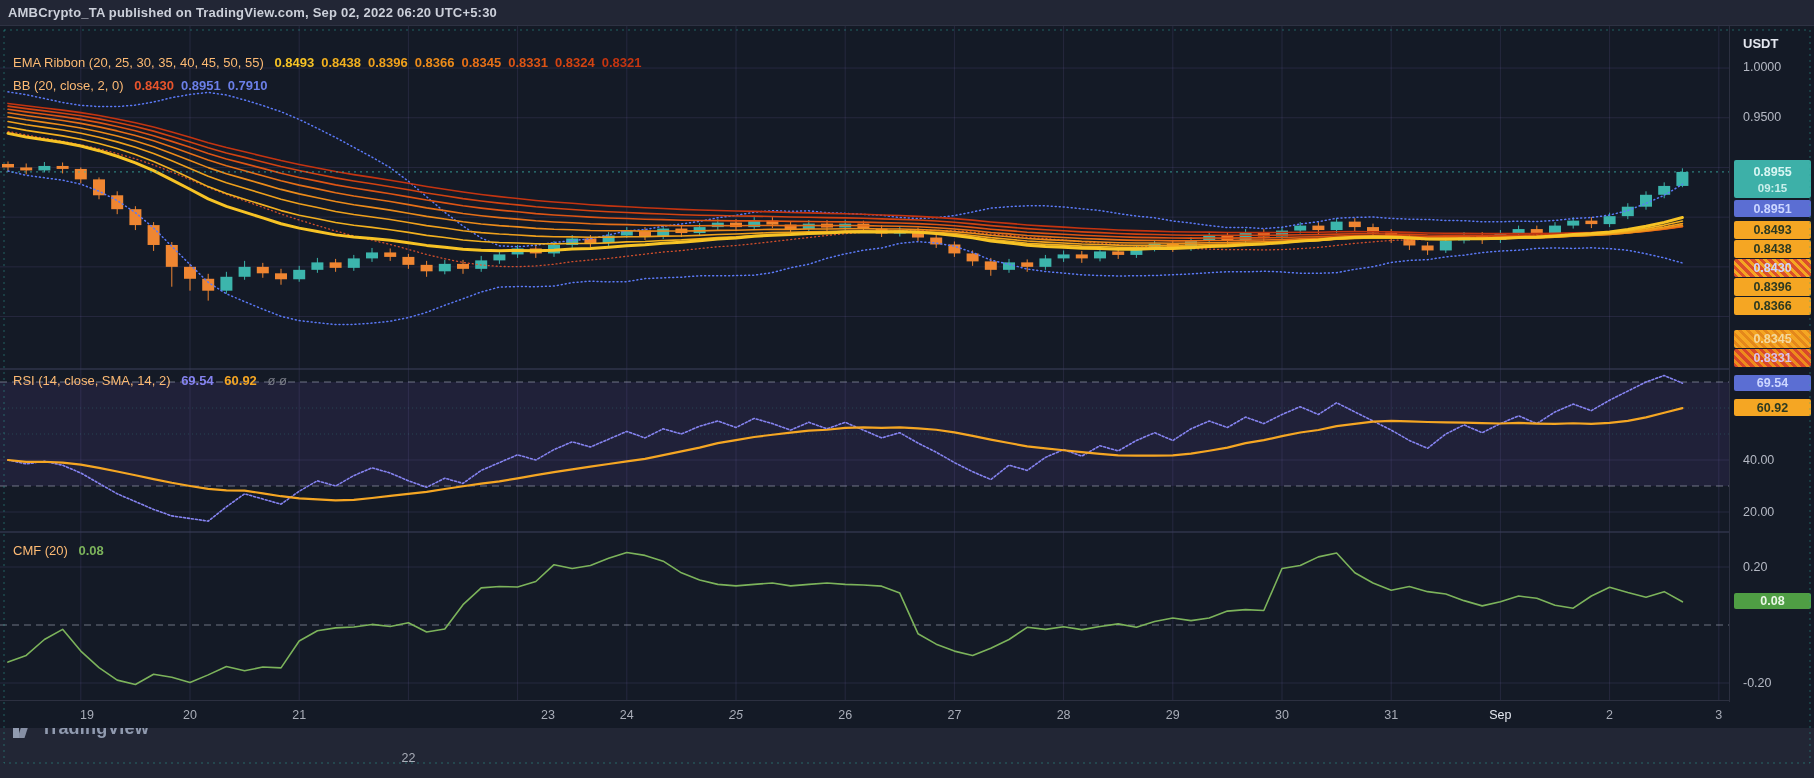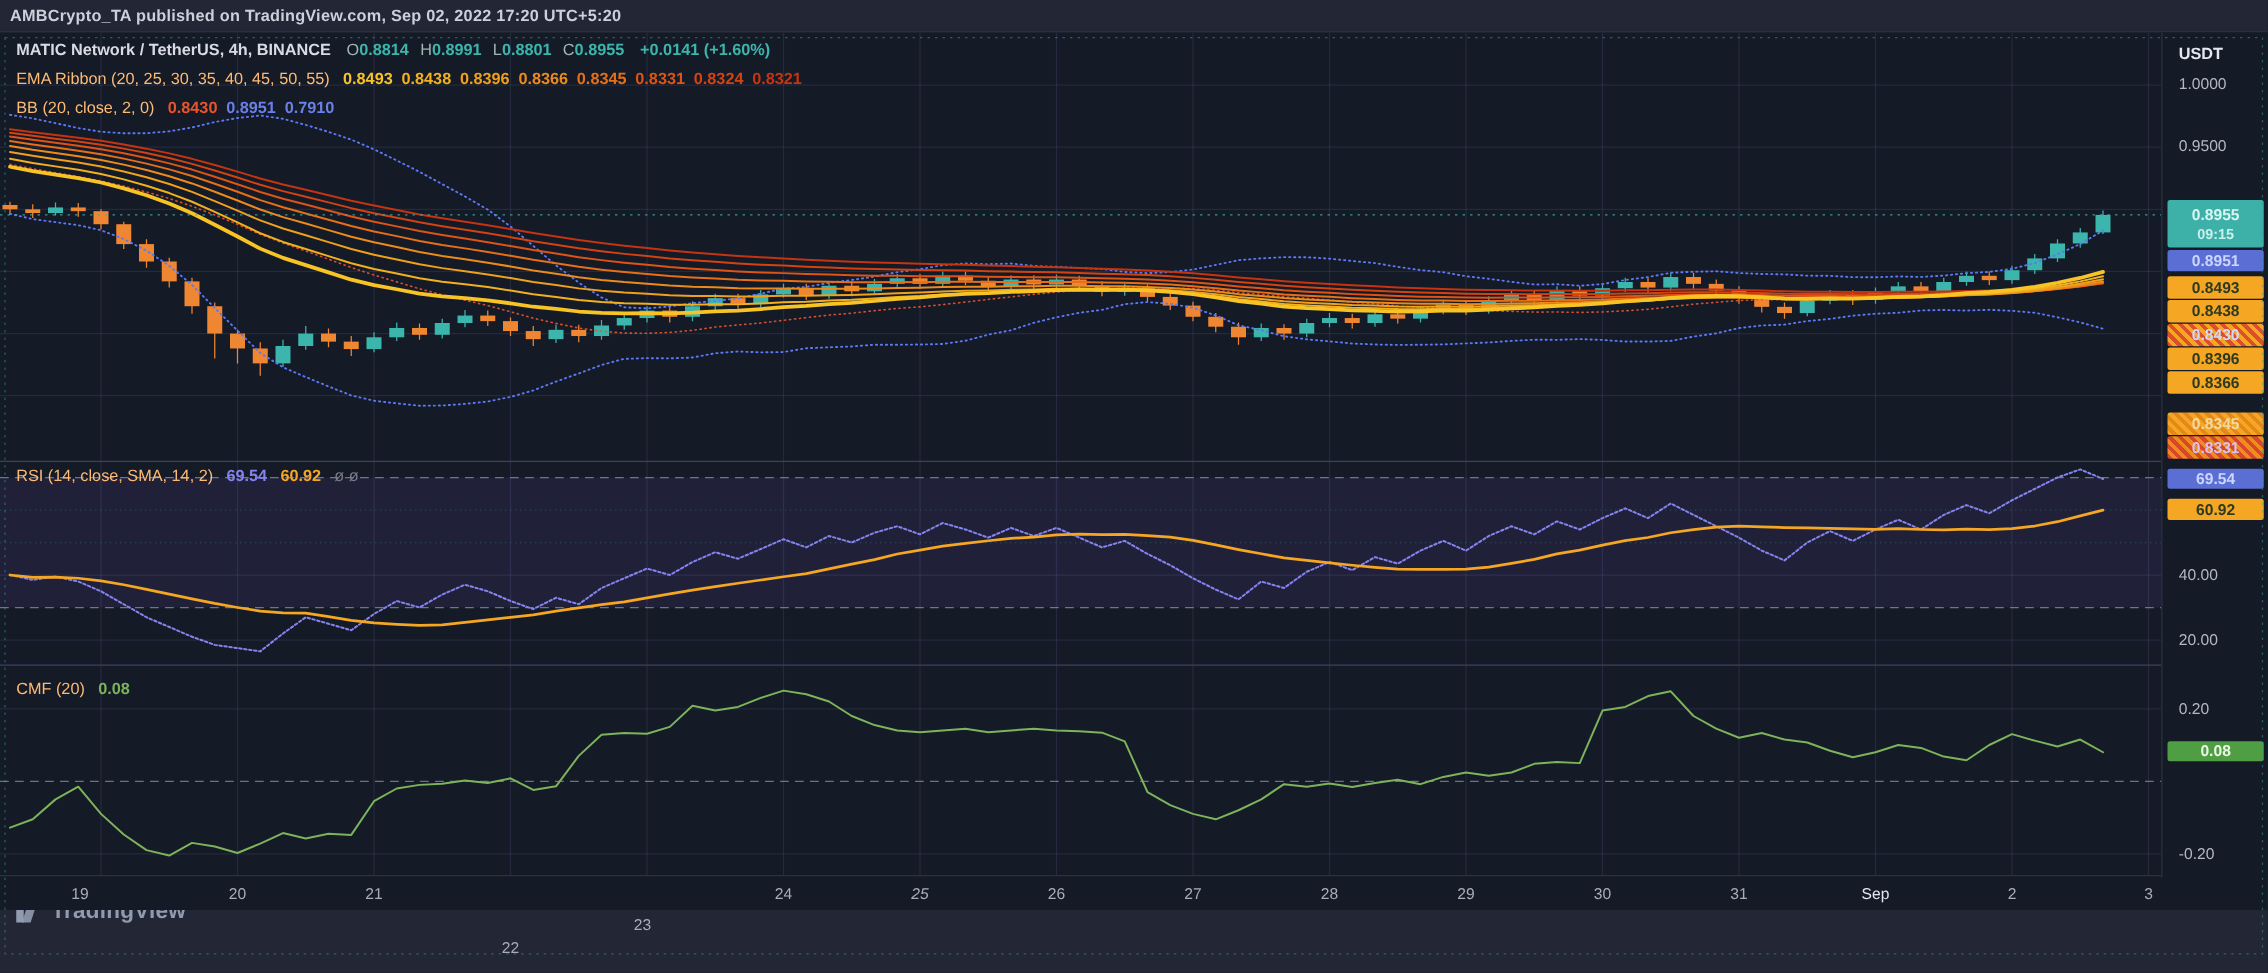--- a/index.html
+++ b/index.html
@@ -50,21 +50,21 @@
   .tv-logo .brand { font-size:18px; font-weight:bold; color:#919bb0; letter-spacing:.2px; }
 
   .frame-overlay { position:absolute; inset:0; pointer-events:none; z-index:9; }
 </style>
 </head>
 <body>
 
 <div class="screen">
 
   <div class="topbar">
-    <span>AMBCrypto_TA published on TradingView.com, Sep 02, 2022 17:20 UTC+5:20</span>
+    <span>AMBCrypto_TA published on TradingView.com, Sep 02, 2022 06:20 UTC+5:30</span>
   </div>
 
   <div class="chartwrap">
     <svg id="chart-svg" width="1814" height="676">
         <defs>
           <clipPath id="clip-main">
             <rect x="0" y="0" width="1729" height="343"></rect>
           </clipPath>
           <clipPath id="clip-rsi">
             <rect x="0" y="343" width="1729" height="163"></rect>
@@ -333,25 +333,20 @@
         <g clip-path="url(#clip-rsi)">
           <polyline points="8,434 26.2,435.95 44.4,435.73333333333335 62.599999999999994,436.6 80.8,438.68 99,441.8 117.19999999999999,445.51428571428573 135.39999999999998,449.275 153.6,453.06666666666666 171.79999999999998,456.75 190,460 208.2,462.925 226.39999999999998,464.3 244.6,464.55 262.79999999999995,467.3357142857143 281,470.2142857142857 299.2,472.35 317.4,473.4642857142857 335.59999999999997,474.3928571428571 353.8,473.8357142857143 372,471.9785714285714 390.2,469.9357142857143 408.4,467.8928571428571 426.59999999999997,465.85 444.79999999999995,462.9714285714286 463,460.2785714285714 481.2,457.67857142857144 499.4,455.45 517.5999999999999,452.29285714285714 535.8,449.1357142857143 554,446.1642857142857 572.1999999999999,443.37857142857143 590.4,440.59285714285716 608.6,437.99285714285713 626.8,435.39285714285717 645,432.8857142857143 663.1999999999999,429.1714285714286 681.4,425.3642857142857 699.6,421.65 717.8,417.1928571428571 736,414.12857142857143 754.1999999999999,410.9714285714286 772.4,408.74285714285713 790.6,406.60714285714283 808.8,404.65714285714284 827,403.7285714285714 845.1999999999999,401.9642857142857 863.4,401.3142857142857 881.5999999999999,401.7785714285714 899.8,401.40714285714284 918,402.42857142857144 936.1999999999999,403.7285714285714 954.4,406.3285714285714 972.5999999999999,409.95 990.8,413.6642857142857 1009,417.00714285714287 1027.1999999999998,420.35 1045.3999999999999,422.3 1063.6,424.25 1081.8,426.2 1100,427.87142857142857 1118.2,429.35714285714283 1136.3999999999999,429.54285714285714 1154.6,429.54285714285714 1172.8,429.35714285714283 1191,427.68571428571425 1209.2,424.7142857142857 1227.3999999999999,421.5571428571429 1245.6,417.1 1263.8,414.12857142857143 1282,410.1357142857143 1300.2,406.51428571428573 1318.3999999999999,404.00714285714287 1336.6,400.2 1354.8,397.7857142857143 1373,395.65 1391.2,394.90714285714284 1409.3999999999999,395.4642857142857 1427.6,396.0214285714286 1445.8,396.3928571428571 1464,396.6714285714286 1482.2,397.04285714285714 1500.3999999999999,397.50714285714287 1518.6,396.95 1536.8,397.6 1555,397.9714285714286 1573.2,397.2285714285714 1591.3999999999999,397.7857142857143 1609.6,396.95 1627.8,394.8142857142857 1646,391.37857142857143 1664.2,386.73571428571427 1682.3999999999999,382.08542857142857" fill="none" stroke-linejoin="round" stroke-linecap="round" stroke="#f5a623" stroke-width="2.2"></polyline>
         </g>
         <g clip-path="url(#clip-cmf)">
           <polyline points="8,636.12 26.2,629.45 44.4,613.5 62.599999999999994,603.35 80.8,625.1 99,641.63 117.19999999999999,654.1 135.39999999999998,658.45 153.6,648.3 171.79999999999998,651.2 190,656.42 208.2,648.88 226.39999999999998,640.47 244.6,644.82 262.79999999999995,641.05 281,641.92 299.2,614.95 317.4,604.8 335.59999999999997,601.9 353.8,601.03 372,598.42 390.2,600.45 408.4,596.68 426.59999999999997,605.96 444.79999999999995,603.06 463,578.7 481.2,561.88 499.4,560.43 517.5999999999999,561.01 535.8,555.5 554,538.68 572.1999999999999,542.45 590.4,539.55 608.6,532.3 626.8,526.5 645,529.4 663.1999999999999,535.2 681.4,546.8 699.6,554.05 717.8,558.4 736,559.85 754.1999999999999,558.4 772.4,556.95 790.6,559.85 808.8,558.4 827,556.95 845.1999999999999,558.4 863.4,558.98 881.5999999999999,560.14 899.8,567.1 918,607.7 936.1999999999999,618.14 954.4,625.1 972.5999999999999,629.45 990.8,622.2 1009,613.5 1027.1999999999998,601.32 1045.3999999999999,603.35 1063.6,600.74 1081.8,603.64 1100,600.45 1118.2,597.84 1136.3999999999999,601.32 1154.6,595.52 1172.8,592.04 1191,594.65 1209.2,592.04 1227.3999999999999,585.08 1245.6,583.63 1263.8,584.5 1282,542.45 1300.2,539.55 1318.3999999999999,530.85 1336.6,527.08 1354.8,546.8 1373,556.95 1391.2,564.2 1409.3999999999999,560.43 1427.6,565.65 1445.8,567.97 1464,574.64 1482.2,579.86 1500.3999999999999,575.8 1518.6,570 1536.8,572.32 1555,579.28 1573.2,582.18 1591.3999999999999,570 1609.6,561.3 1627.8,566.52 1646,571.16 1664.2,565.65 1682.3999999999999,575.8" fill="none" stroke-linejoin="round" stroke-linecap="round" stroke="#7cb35b" stroke-width="1.6"></polyline>
         </g>
         <line x1="0" y1="343" x2="1814" y2="343" stroke="#3c415c" stroke-width="1"></line>
         <line x1="0" y1="506" x2="1814" y2="506" stroke="#3c415c" stroke-width="1"></line>
       </svg>
 
-    <div class="legend" style="top:6px;">
-      <span class="t">MATIC Network / TetherUS, 4h, BINANCE</span>
-      <span id="ohlc-spans"><span class="ohlc-k">O</span><span class="ohlc-v">0.8814</span><span class="ohlc-k">H</span><span class="ohlc-v">0.8991</span><span class="ohlc-k">L</span><span class="ohlc-v">0.8801</span><span class="ohlc-k">C</span><span class="ohlc-v">0.8955</span></span>
-      <span class="chg">+0.0141 (+1.60%)</span>
-    </div>
 
     <div class="legend" style="top:29px;">
       <span class="lab">EMA Ribbon (20, 25, 30, 35, 40, 45, 50, 55)</span>
       <span id="ema-values"><span class="v" style="color:#f7c325">0.8493</span><span class="v" style="color:#f2b01f">0.8438</span><span class="v" style="color:#efa01c">0.8396</span><span class="v" style="color:#ec8b1a">0.8366</span><span class="v" style="color:#e66f17">0.8345</span><span class="v" style="color:#dd5414">0.8331</span><span class="v" style="color:#d24311">0.8324</span><span class="v" style="color:#c43410">0.8321</span></span>
     </div>
 
     <div class="legend" style="top:52px;">
       <span class="lab">BB (20, close, 2, 0)</span>
       <span id="bb-values"><span class="v" style="color:#e8542c">0.8430</span><span class="v" style="color:#6b7fe8">0.8951</span><span class="v" style="color:#6b7fe8">0.7910</span></span>
     </div>
@@ -410,25 +405,25 @@
         </div>
         <span class="axis-tick" style="top: 541px;">0.20</span>
         <span class="axis-tick" style="top: 572px; text-align: right;">0.00</span>
         <span class="axis-tick" style="top: 657px;">-0.20</span>
         <div class="badge" style="background: rgb(79, 158, 68); color: rgb(234, 247, 230); top: 567px; height: 16px;">
           <span>0.08</span>
         </div>
       </div>
 
     <div class="time-axis" id="time-axis">
-        <span style="left: 64px;">19</span>
+        <span style="left: 87px;">19</span>
         <span style="left: 190px;">20</span>
         <span style="left: 299.2px;">21</span>
         <span style="left: 408.4px; margin-top: 43px;">22</span>
-        <span style="left: 514px; margin-top: 25px;">23</span>
+        <span style="left: 548px;">23</span>
         <span style="left: 626.8px;">24</span>
         <span style="left: 736px; font-style: italic;">25</span>
         <span style="left: 845.2px;">26</span>
         <span style="left: 954.4px;">27</span>
         <span style="left: 1063.6px;">28</span>
         <span style="left: 1172.8px;">29</span>
         <span style="left: 1282px;">30</span>
         <span style="left: 1391.2px;">31</span>
         <span class="bold" style="left: 1500.4px;">Sep</span>
         <span style="left: 1609.6px;">2</span>

